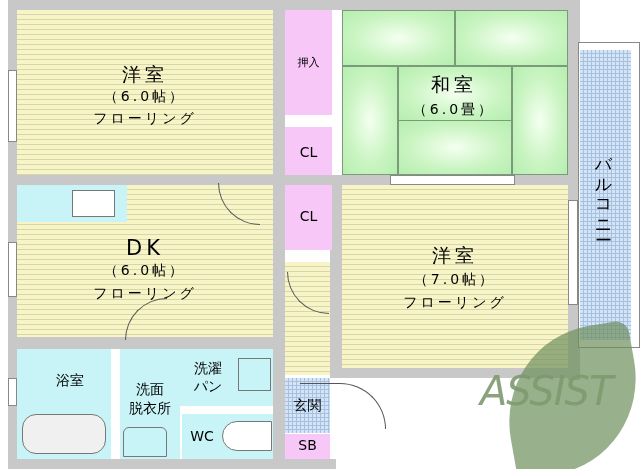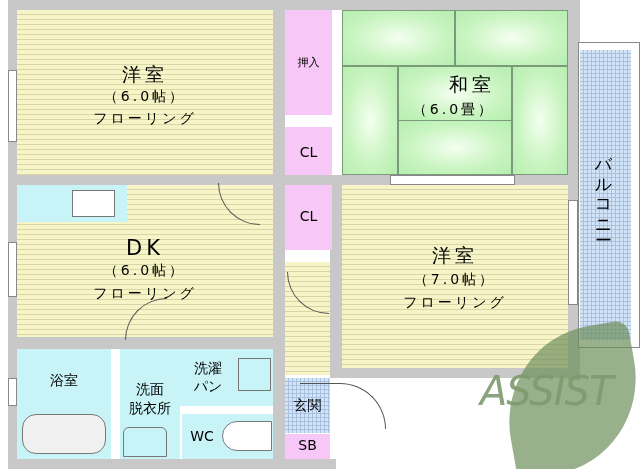--- a/index.html
+++ b/index.html
@@ -56,21 +56,21 @@
   <div class="label lbl-sm" style="left:285px;top:208px;width:47px;">CL</div>
 
   <div class="abs" style="left:342px;top:10px;width:226px;height:165px;background:#c8f4c0;">
     <div class="tatami abs" style="left:0;top:0;width:113px;height:56px;"></div>
     <div class="tatami abs" style="left:113px;top:0;width:113px;height:56px;"></div>
     <div class="tatami abs" style="left:0;top:56px;width:56px;height:109px;"></div>
     <div class="tatami abs" style="left:56px;top:56px;width:114px;height:55px;"></div>
     <div class="tatami abs" style="left:56px;top:110px;width:114px;height:55px;"></div>
     <div class="tatami abs" style="left:170px;top:56px;width:56px;height:109px;"></div>
   </div>
-  <div class="label lbl-lg" style="left:416px;top:72px;width:112px;">和室</div>
+  <div class="label lbl-lg" style="left:398px;top:72px;width:112px;">和室</div>
   <div class="label lbl-md" style="left:398px;top:101px;width:112px;">（6.0畳）</div>
   <div class="window" style="left:390px;top:175px;width:125px;height:10px;"></div>
 
   <div class="abs" style="left:578px;top:42px;width:62px;height:306px;background:#fff;border:1px solid #888;box-sizing:border-box;"></div>
   <div class="tile abs" style="left:580px;top:50px;width:51px;height:290px;"></div>
   <div class="label vtext" style="left:593px;top:145px;">バルコニー</div>
 
   <div class="flooring abs" style="left:17px;top:185px;width:256px;height:152px;"></div>
   <div class="aqua abs" style="left:17px;top:185px;width:110px;height:37px;"></div>
   <div class="abs" style="left:72px;top:190px;width:43px;height:27px;background:#fff;border:1px solid #777;box-sizing:border-box;"></div>
@@ -84,21 +84,21 @@
   <div class="flooring abs" style="left:285px;top:262px;width:45px;height:113px;"></div>
   <div class="door-arc" style="left:287px;top:272px;width:42px;height:42px;border-radius:0 0 0 42px;border-top:none;border-right:none;"></div>
 
   <div class="flooring abs" style="left:342px;top:185px;width:226px;height:183px;"></div>
   <div class="label lbl-lg" style="left:342px;top:243px;width:226px;">洋室</div>
   <div class="label lbl-md" style="left:342px;top:271px;width:226px;">（7.0帖）</div>
   <div class="label lbl-md" style="left:342px;top:294px;width:226px;">フローリング</div>
   <div class="window" style="left:568px;top:200px;width:10px;height:105px;"></div>
 
   <div class="aqua abs" style="left:17px;top:349px;width:94px;height:110px;"></div>
-  <div class="label lbl-sm" style="left:17px;top:372px;width:94px;">浴室</div>
+  <div class="label lbl-sm" style="left:17px;top:372px;width:94px;padding-left:6px;">浴室</div>
   <div class="abs" style="left:22px;top:414px;width:84px;height:40px;background:#f0f0f0;border:1px solid #777;border-radius:14px;box-sizing:border-box;"></div>
   <div class="window" style="left:8px;top:378px;width:9px;height:28px;"></div>
 
   <div class="aqua abs" style="left:120px;top:349px;width:60px;height:110px;"></div>
   <div class="label lbl-sm" style="left:120px;top:381px;width:60px;">洗面</div>
   <div class="label lbl-sm" style="left:120px;top:400px;width:60px;">脱衣所</div>
   <div class="abs" style="left:123px;top:427px;width:44px;height:30px;background:#c8f4f7;border:1px solid #777;border-radius:6px 6px 0 0;box-sizing:border-box;"></div>
 
   <div class="aqua abs" style="left:180px;top:349px;width:93px;height:57px;"></div>
   <div class="label lbl-sm" style="left:188px;top:360px;width:40px;">洗濯</div>

